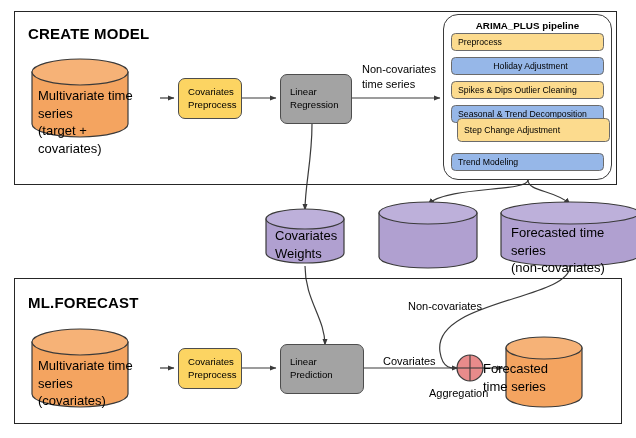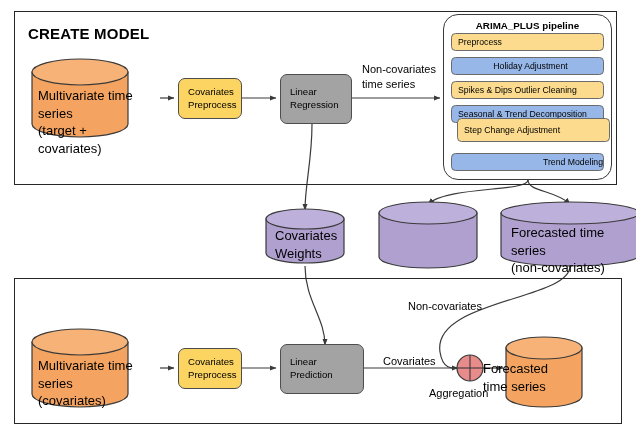--- a/index.html
+++ b/index.html
@@ -203,30 +203,31 @@
   </div>
   <div class="stage amber" style="left:451px; top:81px; width:153px; height:18px;">
     <span>Spikes &amp; Dips Outlier Cleaning</span>
   </div>
   <div class="stage blue" style="left:451px; top:105px; width:153px; height:18px;">
     <span>Seasonal &amp; Trend Decomposition</span>
   </div>
   <div class="stage amber" style="left:451px; top:118px; width:153px; height:24px;margin-left:6px;">
     <span>Step Change Adjustment</span>
   </div>
-  <div class="stage blue" style="left:451px; top:153px; width:153px; height:18px;justify-content:flex-end;">
+  <div class="stage blue" style="left:451px; top:153px; width:153px; height:18px;">
     <span>Trend Modeling</span>
   </div>
 
   <div class="cyl-label" style="left:275px; top:227px; width:72px;">Covariates
 Weights</div>
   <div class="cyl-label" style="left:511px; top:224px; width:112px;">Forecasted time series
 (non-covariates)</div>
 
   <div class="frame" style="left:14px; top:278px; width:608px; height:146px;"></div>
+  <div class="frame-title" style="left:28px; top:294px;">ML.FORECAST</div>
 
   <div class="cyl-label" style="left:38px; top:357px; width:96px;">Multivariate time series
 (covariates)</div>
 
   <div class="node rbox yellow" style="left:178px; top:348px; width:64px; height:41px;">
     <span style="white-space:pre-line;">Covariates
 Preprocess</span>
   </div>
 
   <div class="node rbox green" style="left:280px; top:344px; width:84px; height:50px;">

